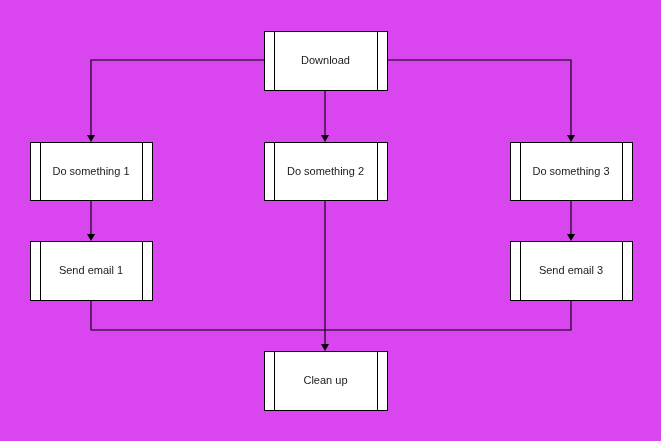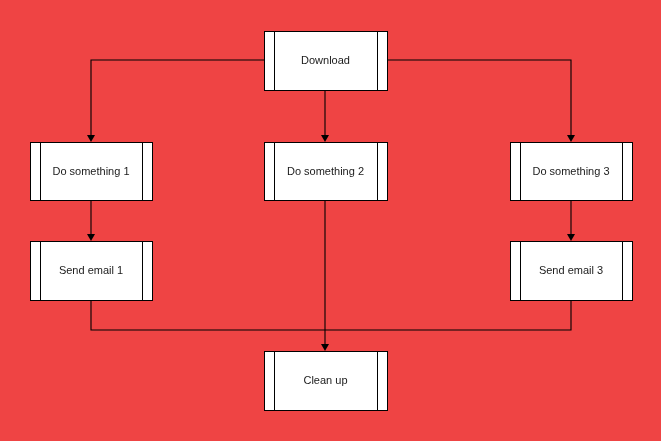--- a/index.html
+++ b/index.html
@@ -7,21 +7,21 @@
     padding: 0;
     background: #ffffff;
   }
   body {
     font-family: "Liberation Sans", sans-serif;
   }
   #canvas {
     position: relative;
     width: 661px;
     height: 441px;
-    background: #ef4444;
+    background: #d946ef;
     overflow: hidden;
   }
   #diagram-svg {
     position: absolute;
     left: 0;
     top: 0;
     width: 661px;
     height: 441px;
   }
   .node-shape {

